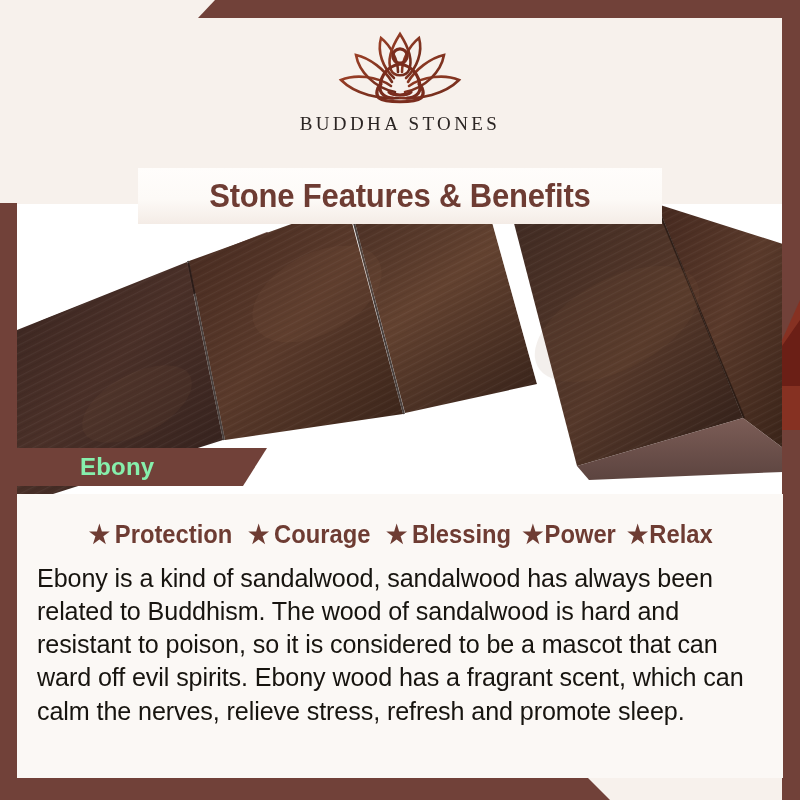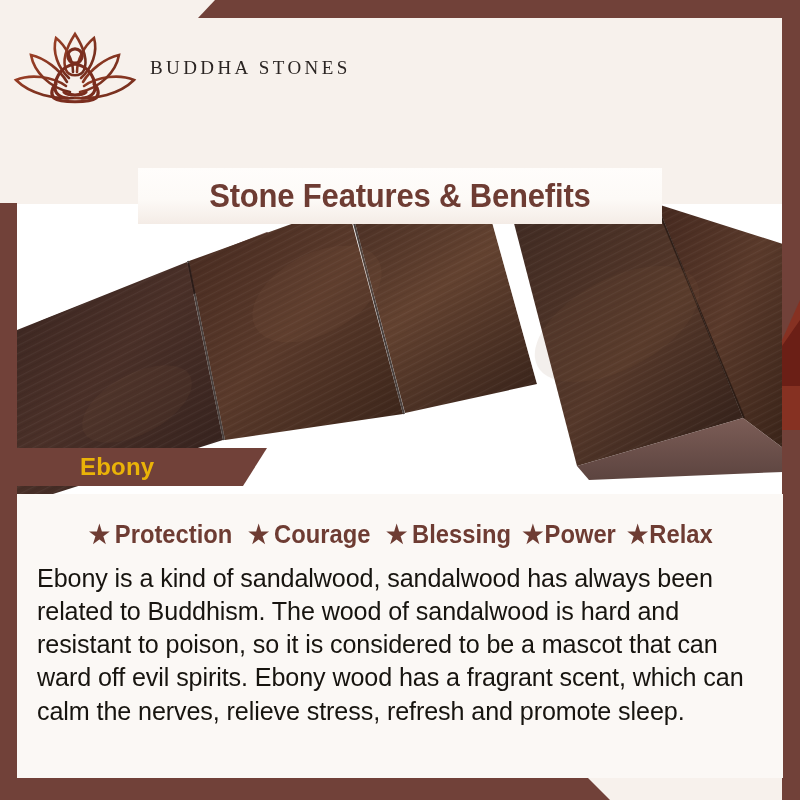--- a/index.html
+++ b/index.html
@@ -65,21 +65,21 @@
     position: absolute;
     right: 0; top: 316px; width: 18px; height: 70px;
     background: #6b1f16;
     clip-path: polygon(0 30px, 18px 4px, 18px 70px, 0 70px);
   }
 
   
   .logo-wrap {
     position: absolute;
     left: 0; top: 22px; width: 800px;
-    display: flex; flex-direction: row; align-items: center;
+    display: flex; flex-direction: column; align-items: center;
   }
   .logo-mark { width: 150px; height: 86px; display: block; }
   .logo-word {
     margin-top: 5px;
     font-family: "Liberation Serif", serif;
     font-size: 19px;
     letter-spacing: 3.4px;
     color: #2b2523;
     white-space: nowrap;
   }
@@ -116,21 +116,21 @@
     left: 17px; top: 448px; width: 250px; height: 38px;
     background: #714139;
     clip-path: polygon(0 0, 250px 0, 226px 38px, 0 38px);
     display: flex; align-items: center;
   }
   .name-text {
     margin-left: 63px;
     font-family: "Liberation Sans Narrow", "Liberation Sans", sans-serif;
     font-weight: bold;
     font-size: 24px;
-    color: #eab308;
+    color: #86efac;
     letter-spacing: 0.2px;
     white-space: nowrap;
   }
 
   
   .content {
     position: absolute;
     left: 17px; top: 494px; width: 766px; height: 284px;
     background: #fbf8f5;
     padding: 26px 20px 0 20px;

